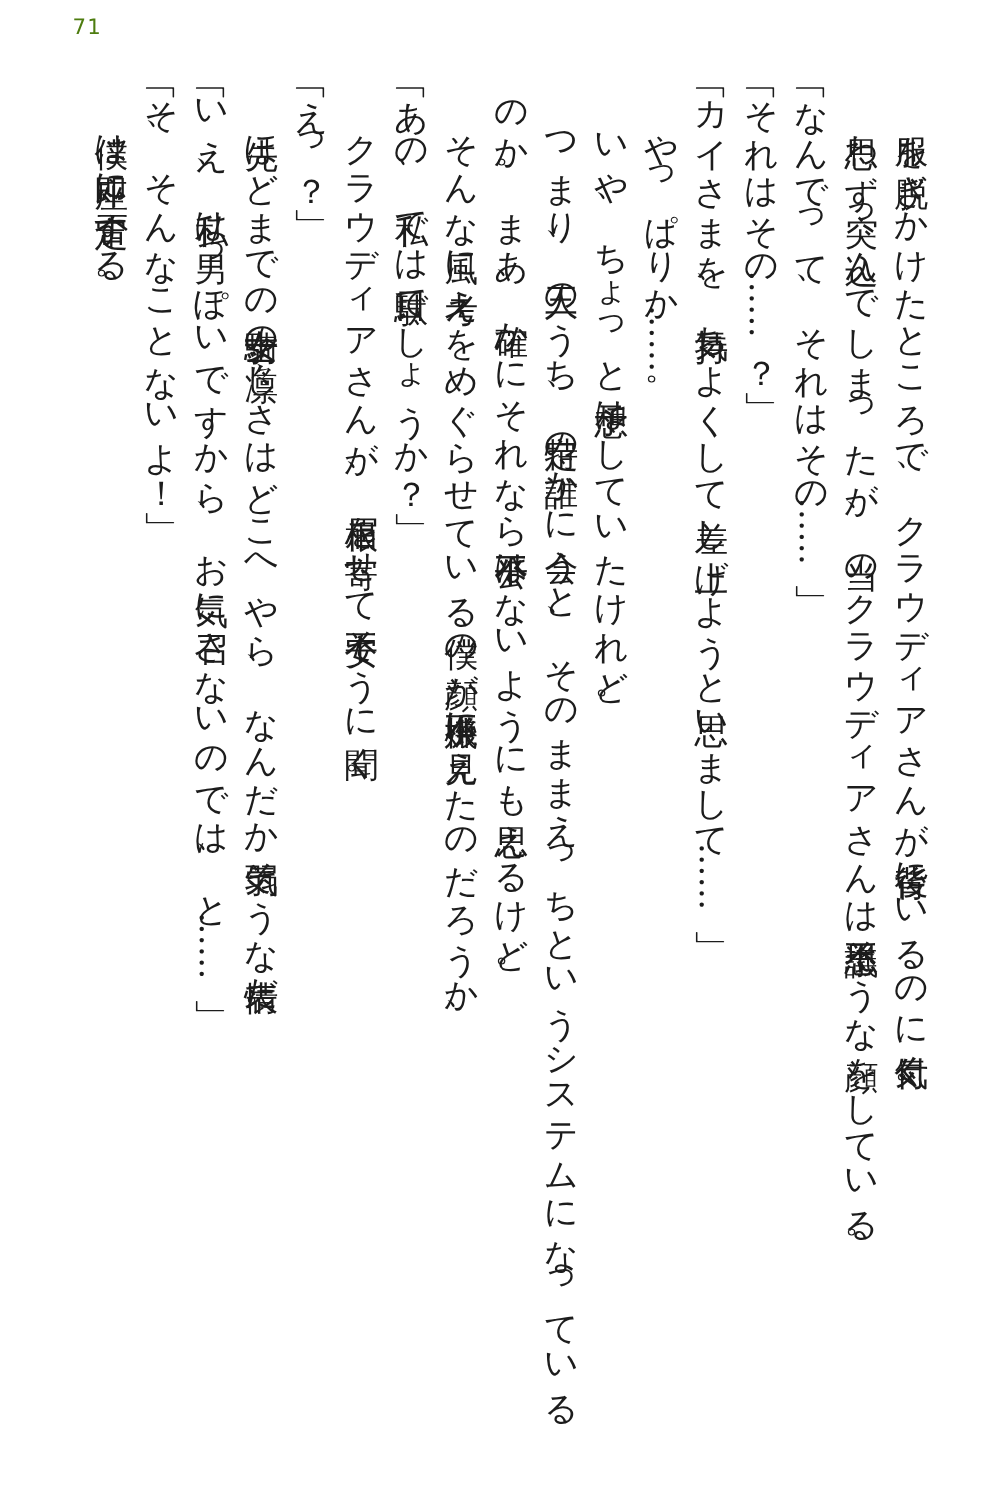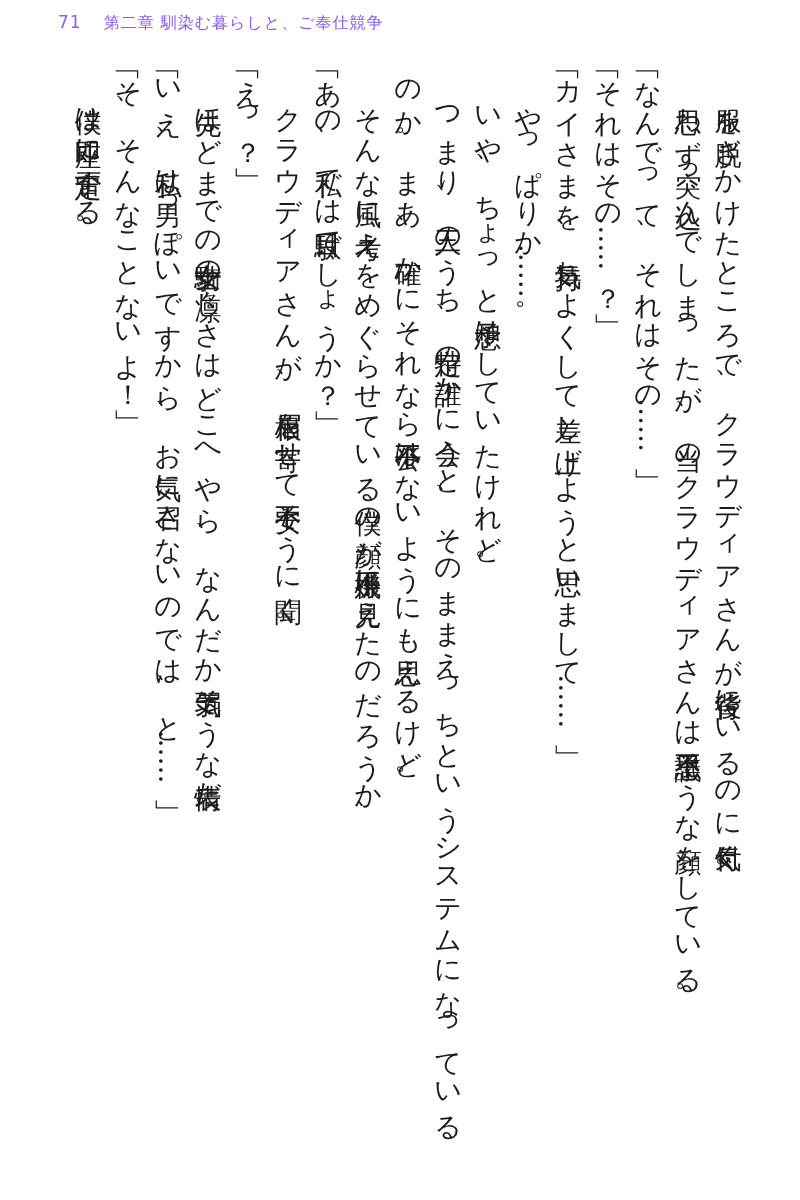--- a/index.html
+++ b/index.html
@@ -15,21 +15,21 @@
     font-family: "DejaVu Serif", "Liberation Serif", serif;
   }
   
   .running-head {
     position: absolute;
     top: 12px;
     left: 58px;
     display: flex;
     align-items: baseline;
     gap: 22px;
-    color: #8b5cf6;
+    color: #4d7c0f;
     font-family: "DejaVu Sans", "Liberation Sans", sans-serif;
   }
   .page-number {
     font-size: 17px;
     letter-spacing: 1px;
   }
   .chapter-title {
     font-size: 16px;
     letter-spacing: 1px;
   }
@@ -53,21 +53,20 @@
   }
   .page-text p.indent {
     text-indent: 1em;
   }
 </style>
 </head>
 <body style="background: rgb(255, 255, 255);">
 
 <header class="running-head">
   <span class="page-number">71</span>
-  <span class="chapter-title">第二章 馴染む暮らしと、ご奉仕競争</span>
 </header>
 
 <main class="page-text" style="color: rgb(28, 28, 28);">
     <p class="indent">服を脱ぎかけたところで、クラウディアさんが背後にいるのに気付く。</p>
     <p class="indent">思わず突っ込んでしまったが、当のクラウディアさんは不思議そうな顔をしている。</p>
     <p class="">「なんでって、それはその……」</p>
     <p class="">「それはその……？」</p>
     <p class="">「カイさまを、気持ちよくして差し上げようと思いまして……」</p>
     <p class="indent">やっぱりか……。</p>
     <p class="indent">いや、ちょっと予想はしていたけれど。</p>

